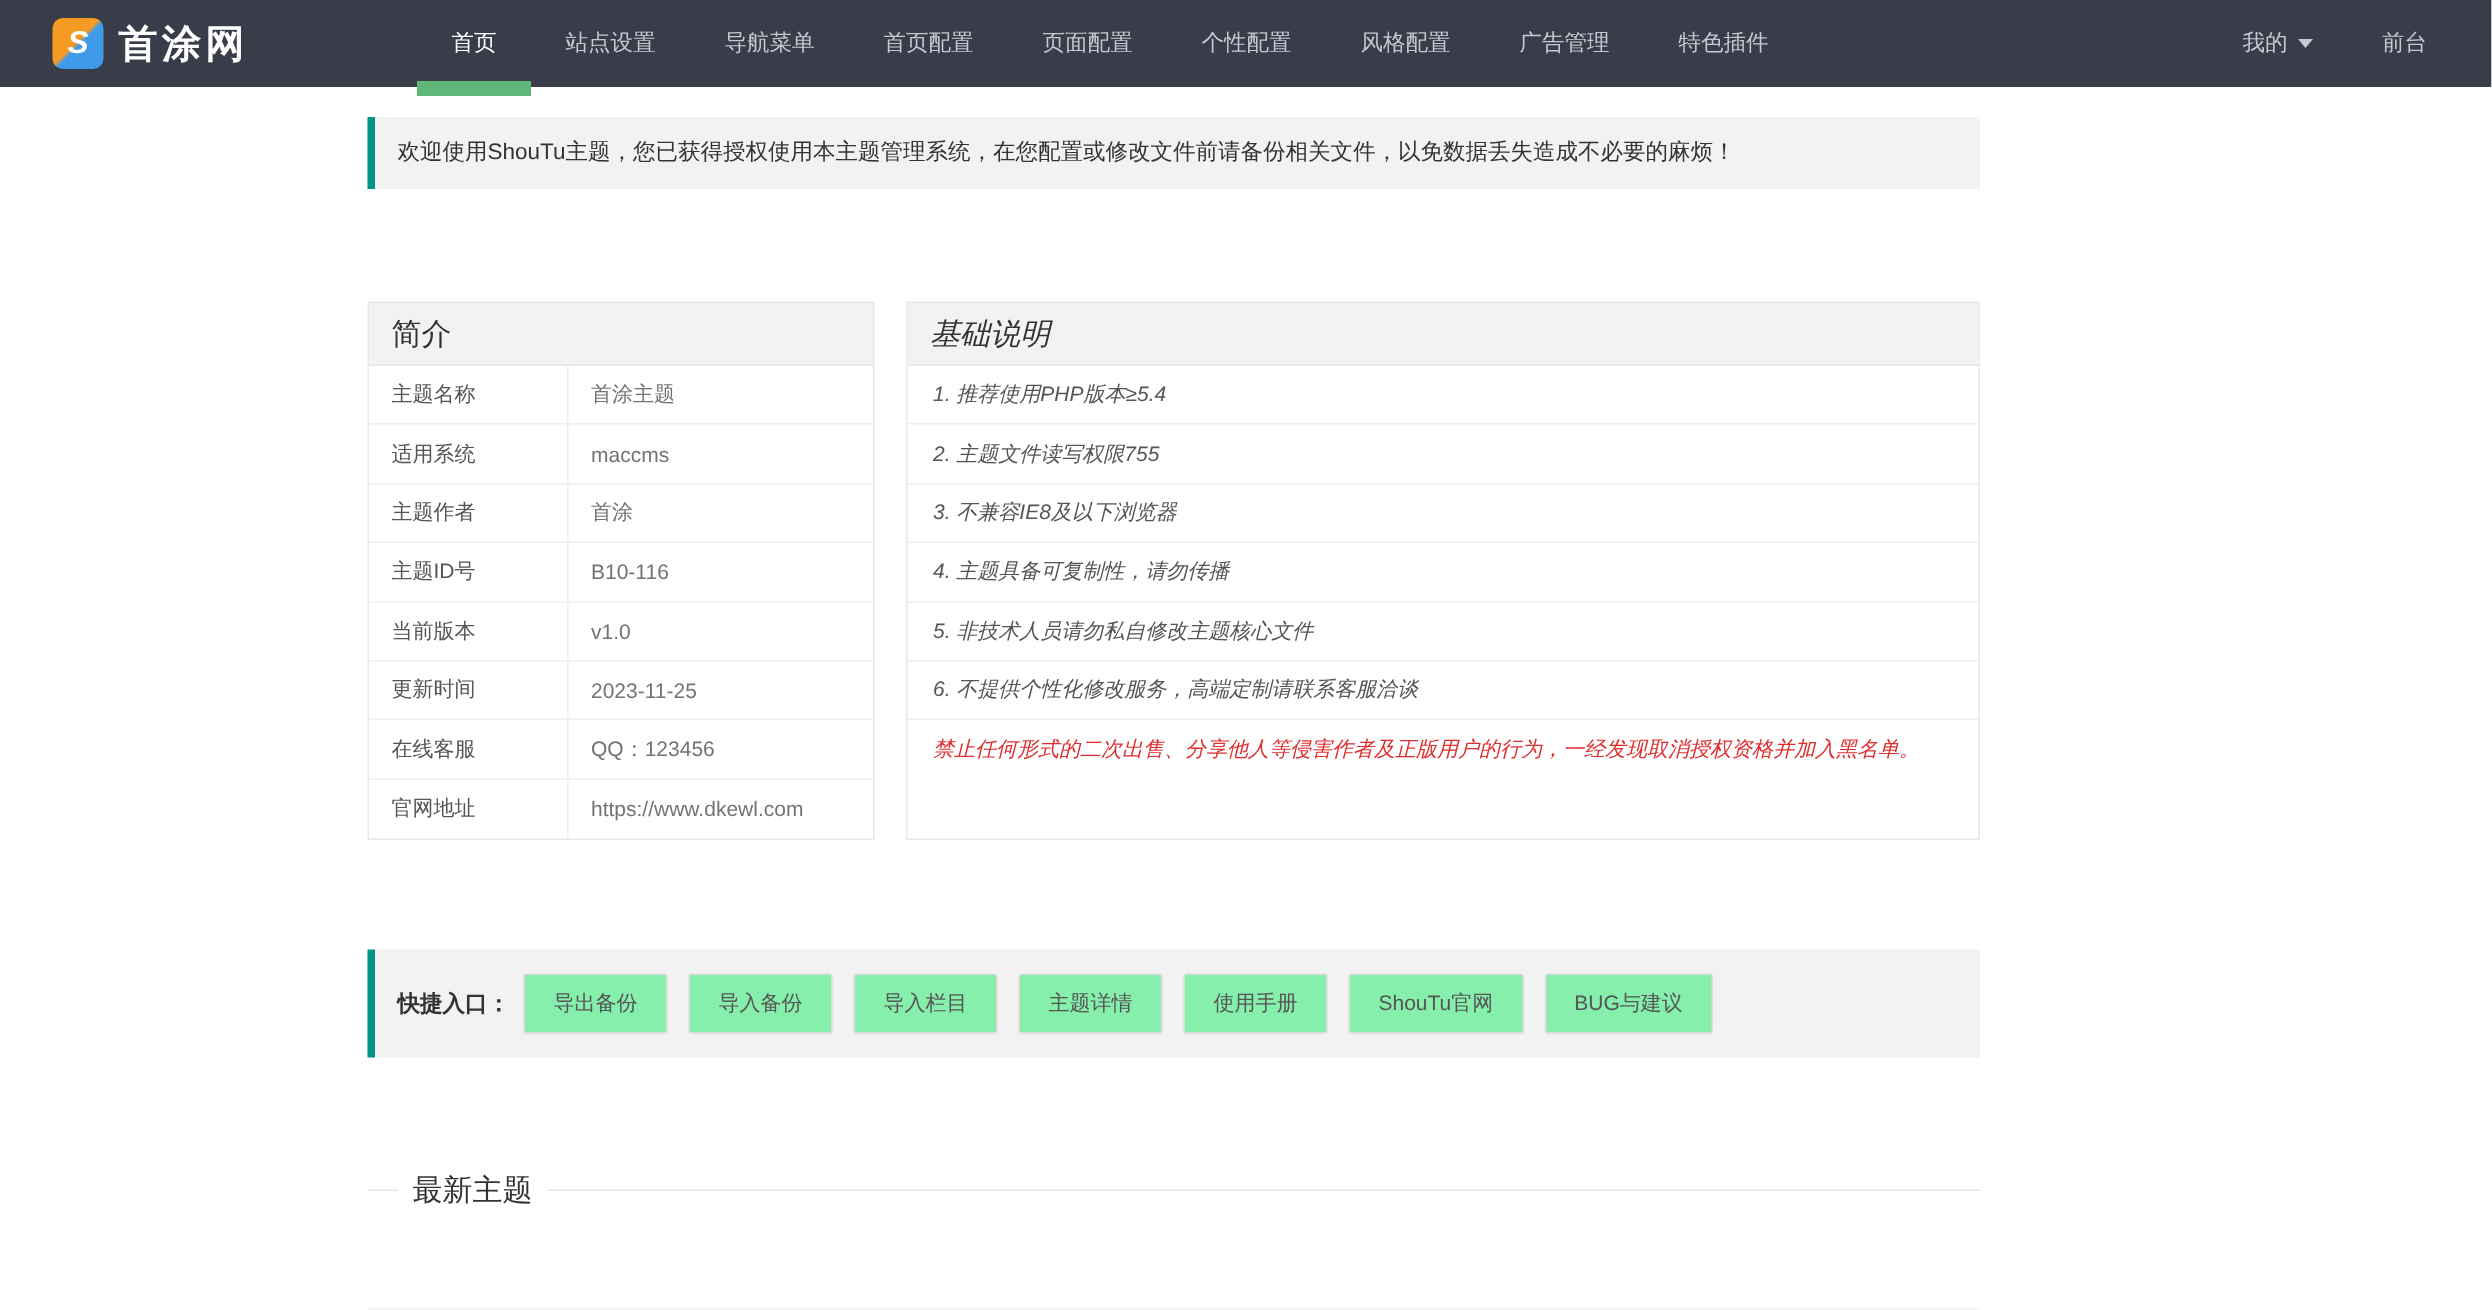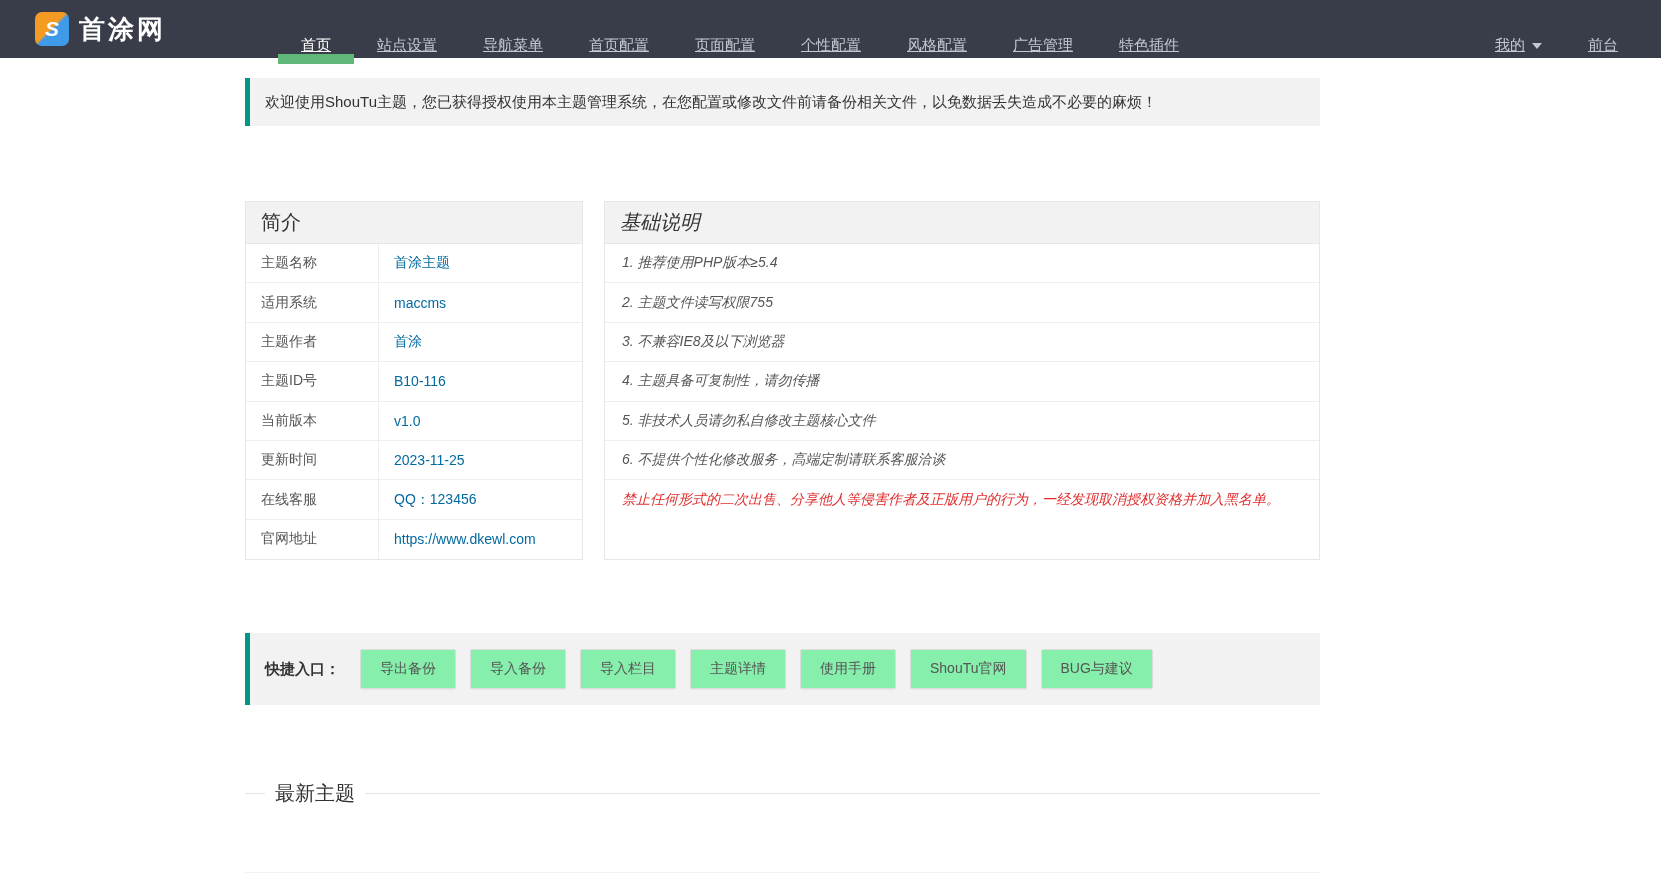--- a/index.html
+++ b/index.html
@@ -9,21 +9,21 @@
 
   
   .navbar { height:58px; background:#393d49; display:flex; align-items:stretch;
     padding-left:35px; flex:none; position:relative; z-index:5; }
   .brand { display:flex; align-items:center; gap:10px; margin-right:112px; cursor:pointer; }
   .logo { width:34px; height:34px; border-radius:7px; display:flex; align-items:center; justify-content:center;
     background:linear-gradient(135deg,#f59a23 0%,#f59a23 47%,#3f9bea 53%,#3f9bea 100%); }
   .logo i { font-style:italic; font-weight:800; font-size:21px; color:#fff; line-height:1; transform:translateY(-1px); }
   .brand-name { color:#fff; font-size:26px; font-weight:700; letter-spacing:3px; }
   .nav { display:flex; }
-  .nav-item { position:relative; color:#c3c8d1; font-size:15px; line-height:58px; padding:16px 23px; cursor:pointer;text-decoration:underline; }
+  .nav-item { position:relative; color:#c3c8d1; font-size:15px; line-height:58px; padding:0 23px; cursor:pointer; }
   .nav-item.active { color:#fff; }
   .nav-item.active::after { content:""; position:absolute; left:0; right:0; bottom:-6px; height:10px; background:#5fb878; }
   .nav-right { margin-left:auto; display:flex; padding-right:20px; }
   .caret { display:inline-block; width:0; height:0; border-left:5px solid transparent; border-right:5px solid transparent;
     border-top:6px solid #c3c8d1; margin-left:7px; vertical-align:middle; }
 
   
   .wrap { width:1075px; margin-left:245px; display:flex; flex-direction:column; flex:1; min-height:0;gap:45px; }
 
   .quote { background:#f2f2f2; border-left:5px solid #009688; }
@@ -33,27 +33,27 @@
   .tables { display:flex; gap:21px; margin-top:30px; }
   .panel { border:1px solid #e7e7e7; background:#fff; }
   .panel-head { height:42px; background:#f2f2f2; border-bottom:1px solid #e7e7e7;
     display:flex; align-items:center; padding-left:15px; font-size:20px; color:#333; }
   .trow { height:39.4px; display:flex; align-items:center; border-bottom:1px solid #eee; font-size:14px; color:#555; }
   .trow:last-child { border-bottom:none; }
   .panel.intro { width:338px; flex:none; }
   .panel.notes { flex:1;font-style:italic; }
   .tlabel { width:133px; flex:none; align-self:stretch; display:flex; align-items:center;
     padding-left:15px; border-right:1px solid #eee; color:#555; }
-  .tvalue { padding-left:15px; color:#0369a1; }
+  .tvalue { padding-left:15px; color:#737373; }
   .note { padding-left:17px; color:#555; }
   .warning { padding-left:17px; color:#e02d2d; }
 
   
   .quickbar { margin-top:28px; padding:16px 15px; display:flex; align-items:center; }
-  .qlabel { font-size:15px; font-weight:700; color:#333; margin-right:20px; }
+  .qlabel { font-size:15px; font-weight:700; color:#333; margin-right:9px; }
   .qbtn { background:#86efac; border:1px solid #dcdcdc; border-radius:2px; color:#555; font-size:14px;
     padding:10px 19px; margin-right:14px; cursor:pointer; box-shadow:0 1px 1px rgba(0,0,0,.04);
     font-family:"Liberation Sans","DejaVu Sans",sans-serif; }
 
   
   .field-title { border:none; border-top:1px solid #e6e6e6; margin-top:30px; }
   .field-title legend { margin-left:20px; padding:0 10px; font-size:20px; color:#333; }
 
   
   .themes { margin-top:20px; background:#eef1f6; flex:1; min-height:0; overflow:hidden;

